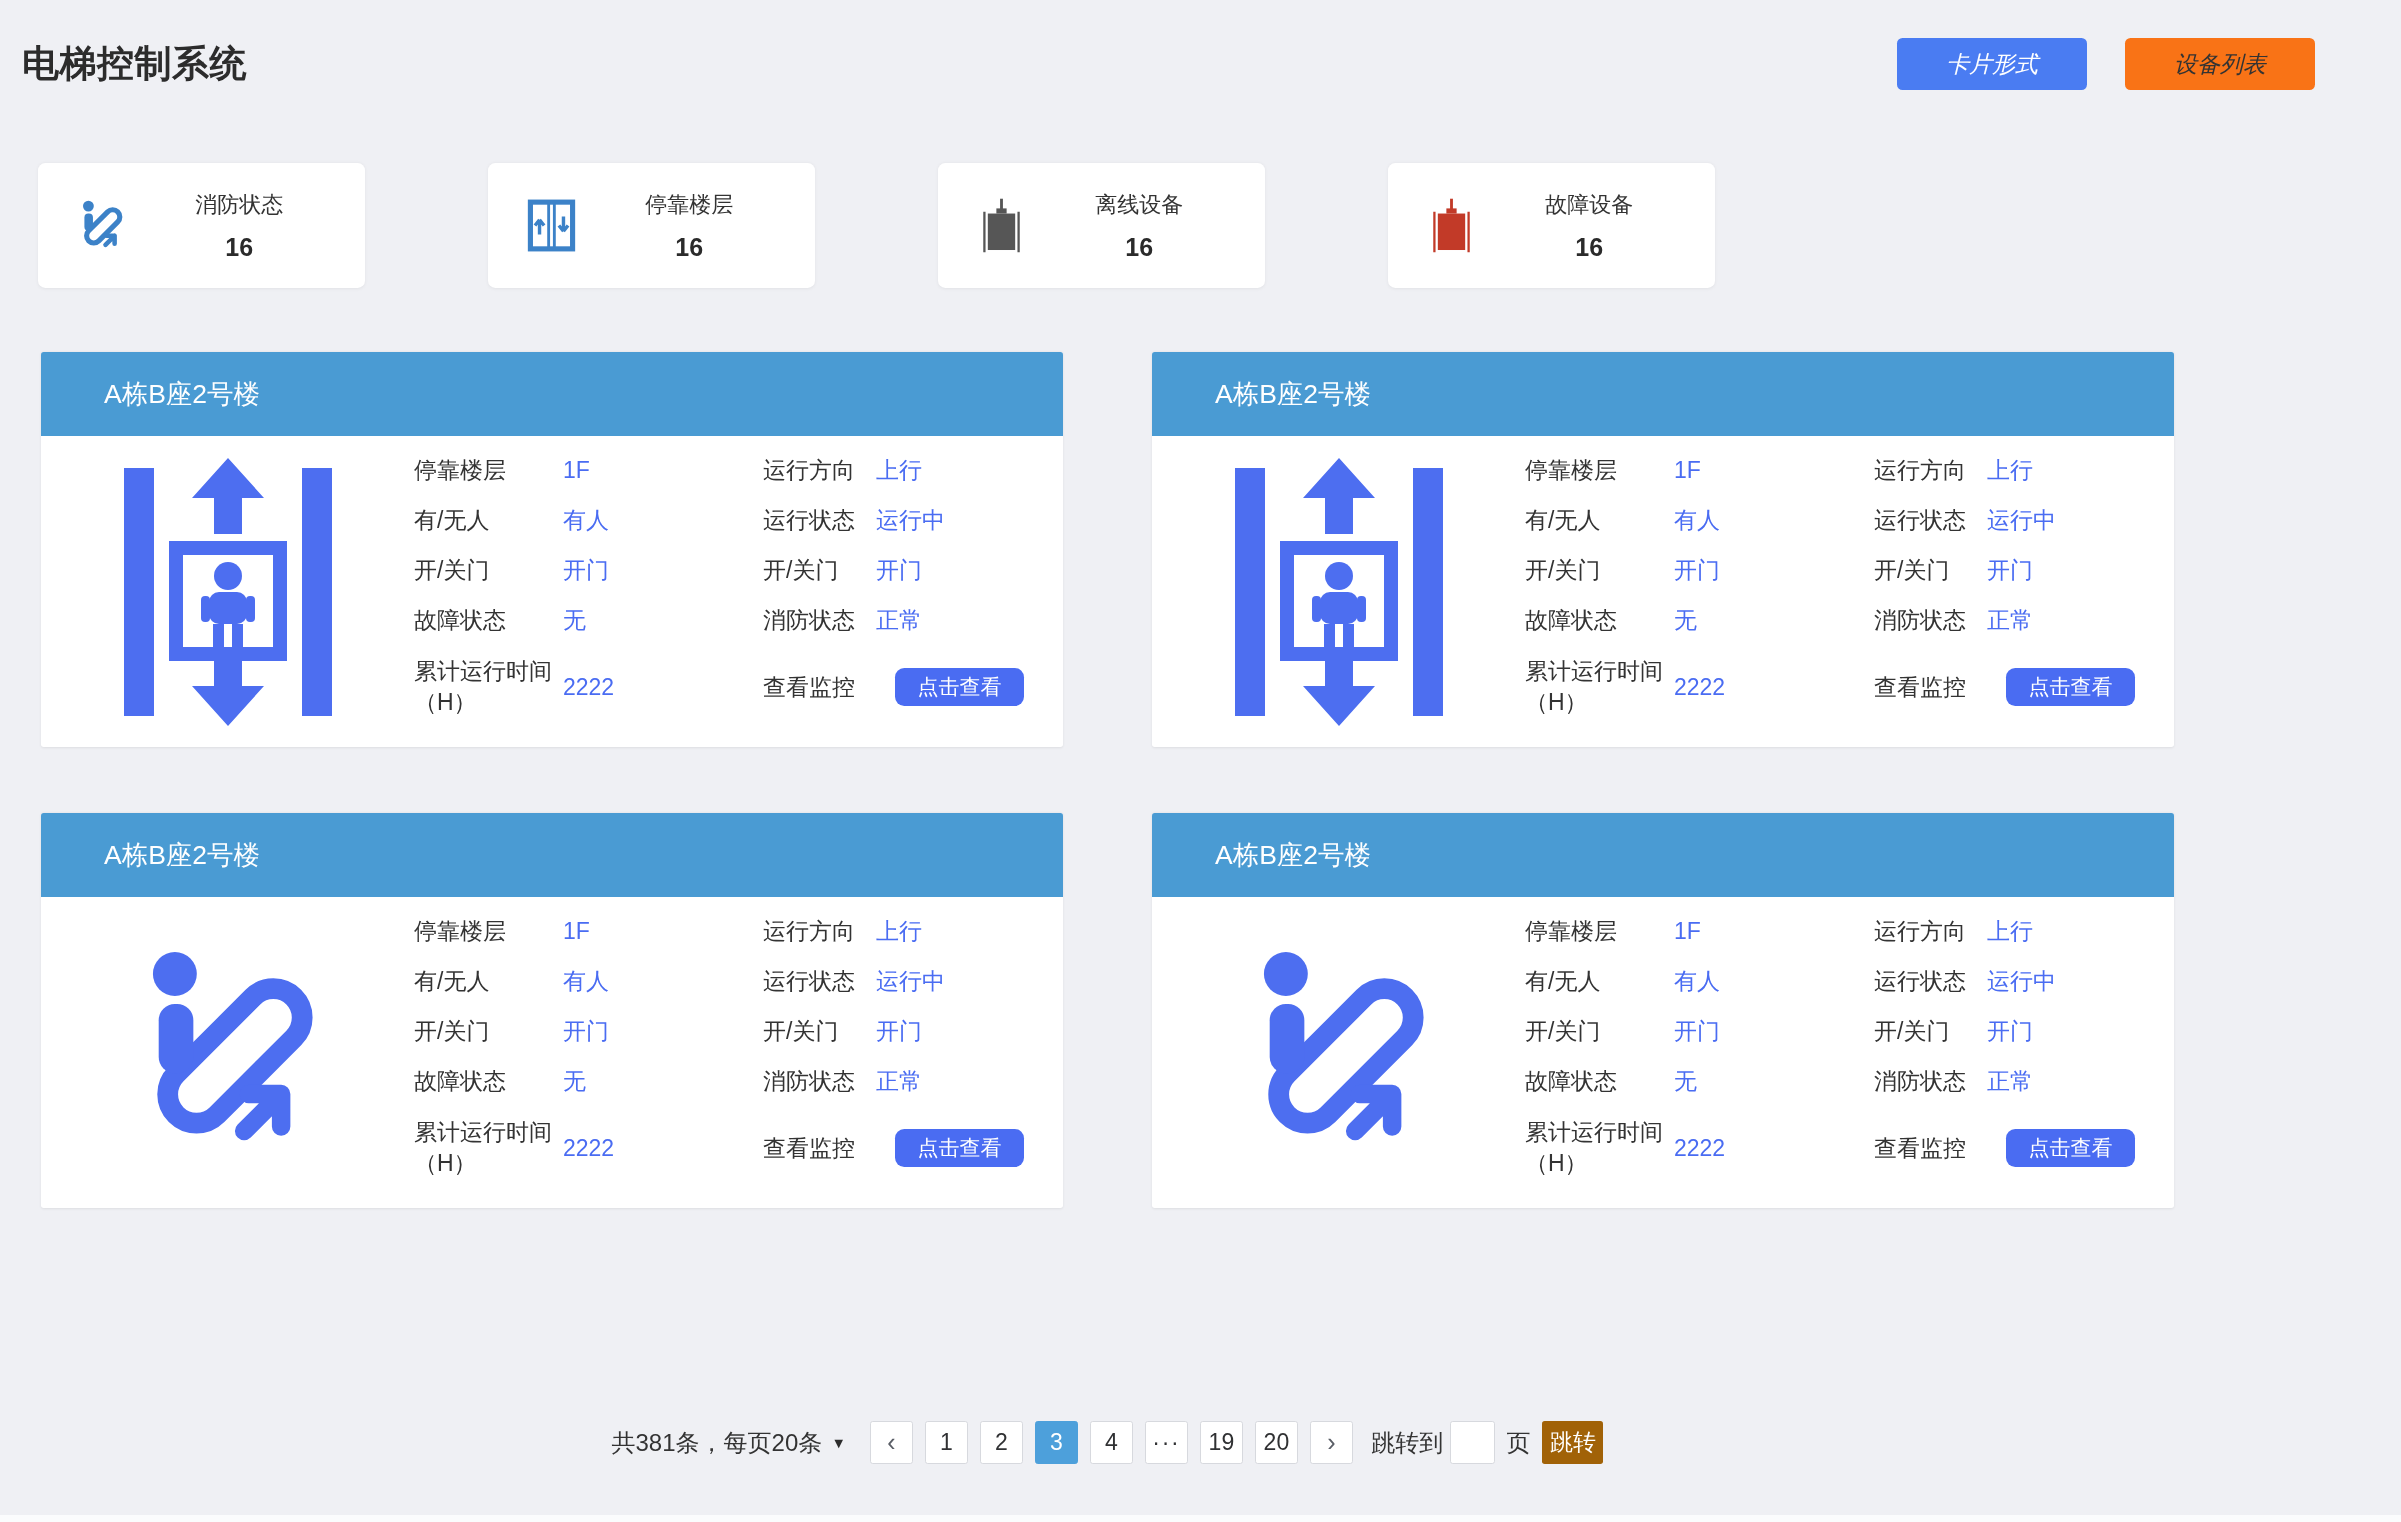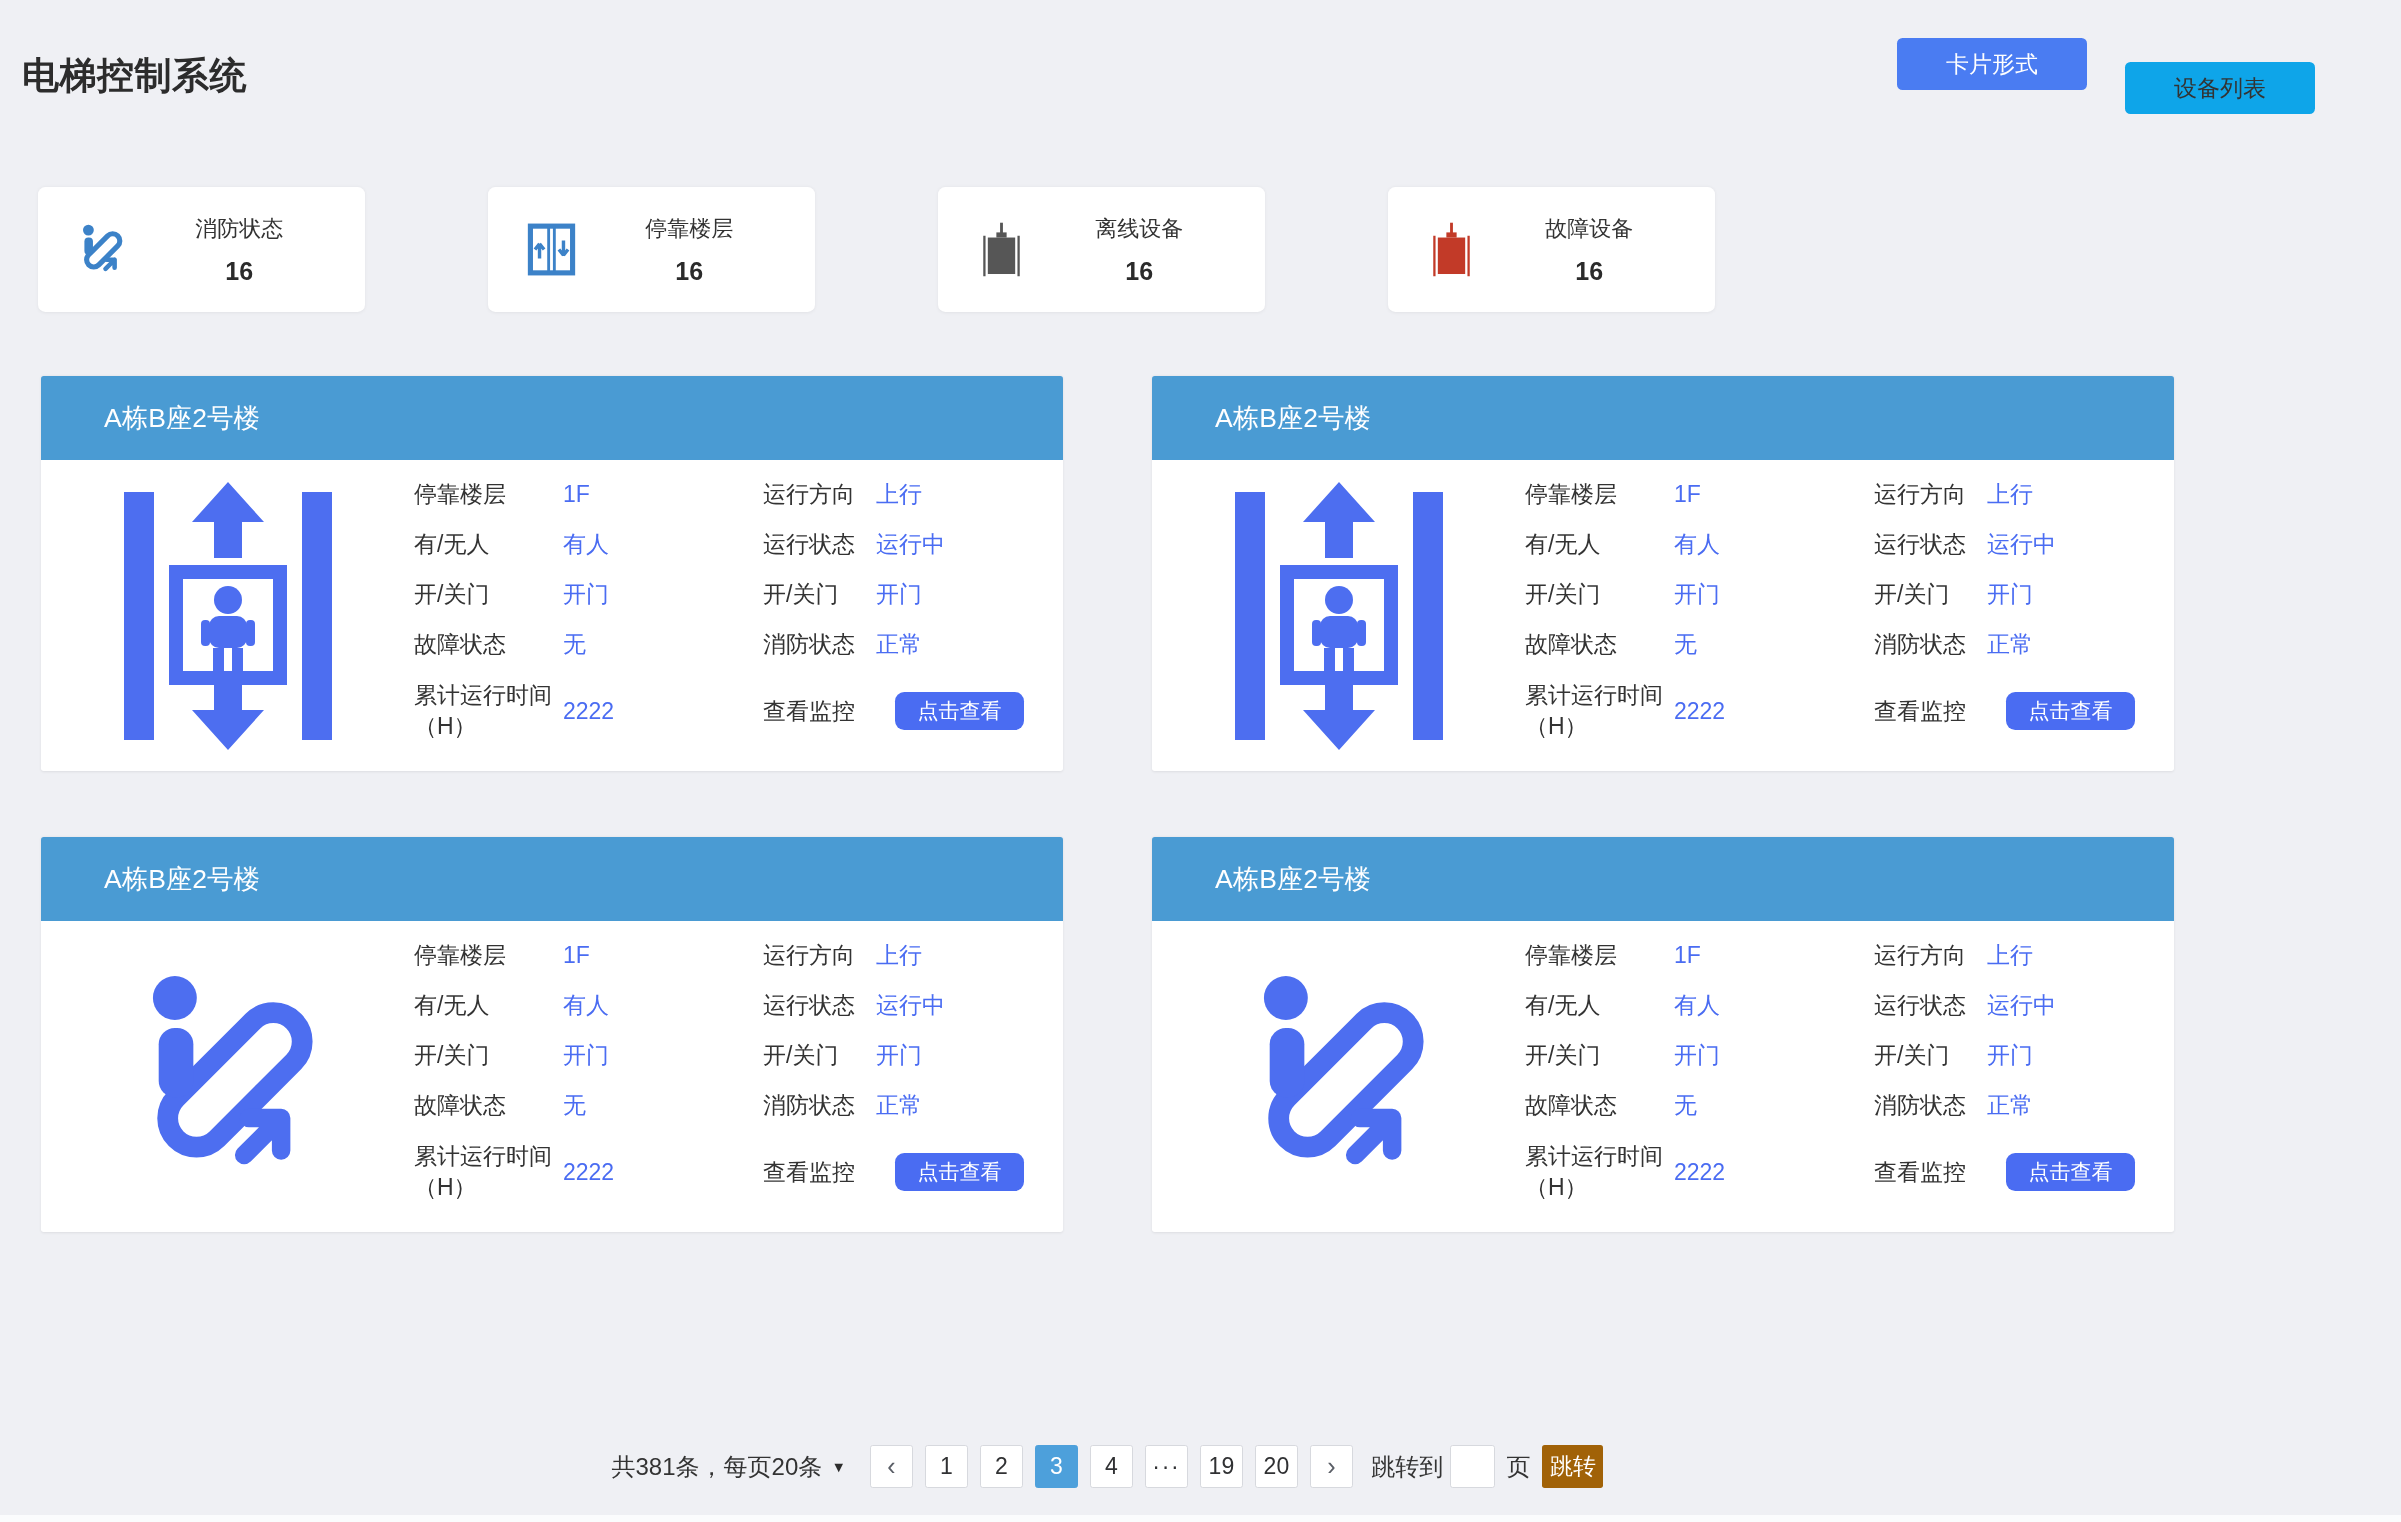--- a/index.html
+++ b/index.html
@@ -7,23 +7,23 @@
   body {
     width:2401px; height:1523px;
     background:#eff0f4;
     font-family:"Liberation Sans","DejaVu Sans",sans-serif;
     color:#333; position:relative; overflow:hidden;
   }
   
   .topbar { display:flex; justify-content:space-between; align-items:center; padding:38px 86px 0 22px; }
   .page-title { margin:0; font-size:37px; font-weight:bold; color:#2c2c2c; letter-spacing:0.5px; }
   .view-toggle { display:flex; gap:38px; }
-  .btn-view { width:190px; height:52px; border:none; border-radius:5.5px; font-size:23px; cursor:pointer; font-family:inherit; }
+  .btn-view { width:190px; height:52px; border:none; border-radius:5.5px; font-size:23px; cursor:pointer; font-family:inherit;font-style:italic; }
   .btn-view.primary { color:#fff; }
-  .btn-view.secondary { background:#0ea5e9; color:#333;margin-top:24px; }
+  .btn-view.secondary { background:#f97316; color:#333; }
   
   .stats-row { display:flex; gap:123px; margin:73px 0 0 38px; }
   .stat-card { width:327px; height:125px; background:#fff; border-radius:7.3px;
     box-shadow:0 0.9px 3.7px rgba(0,0,0,0.06); display:flex; align-items:center; padding:0 16.5px 0 35px; }
   .stat-icon { width:57px; height:57px; flex:0 0 auto; }
   .stat-icon svg { width:100%; height:100%; display:block; }
   .stat-text { flex:1; display:flex; flex-direction:column; align-items:center; gap:13px; }
   .stat-label { font-size:22px; color:#333; }
   .stat-value { font-size:25px; font-weight:bold; color:#2b2b2b; }
   

